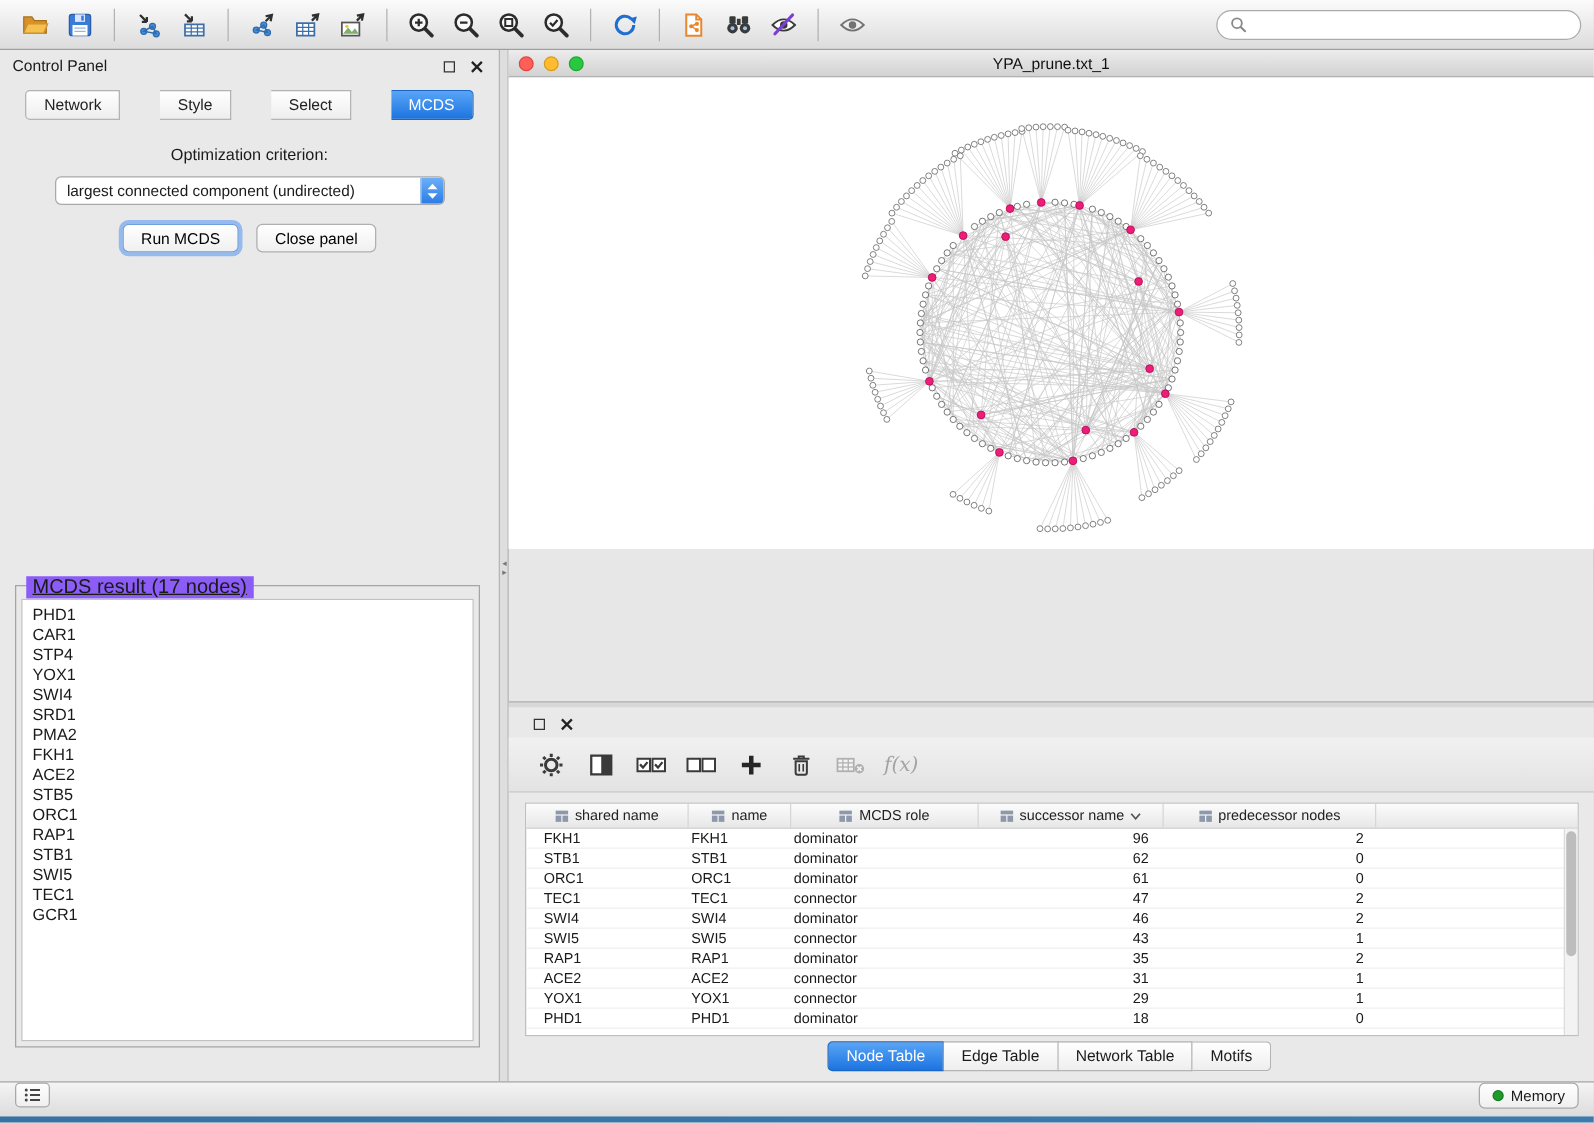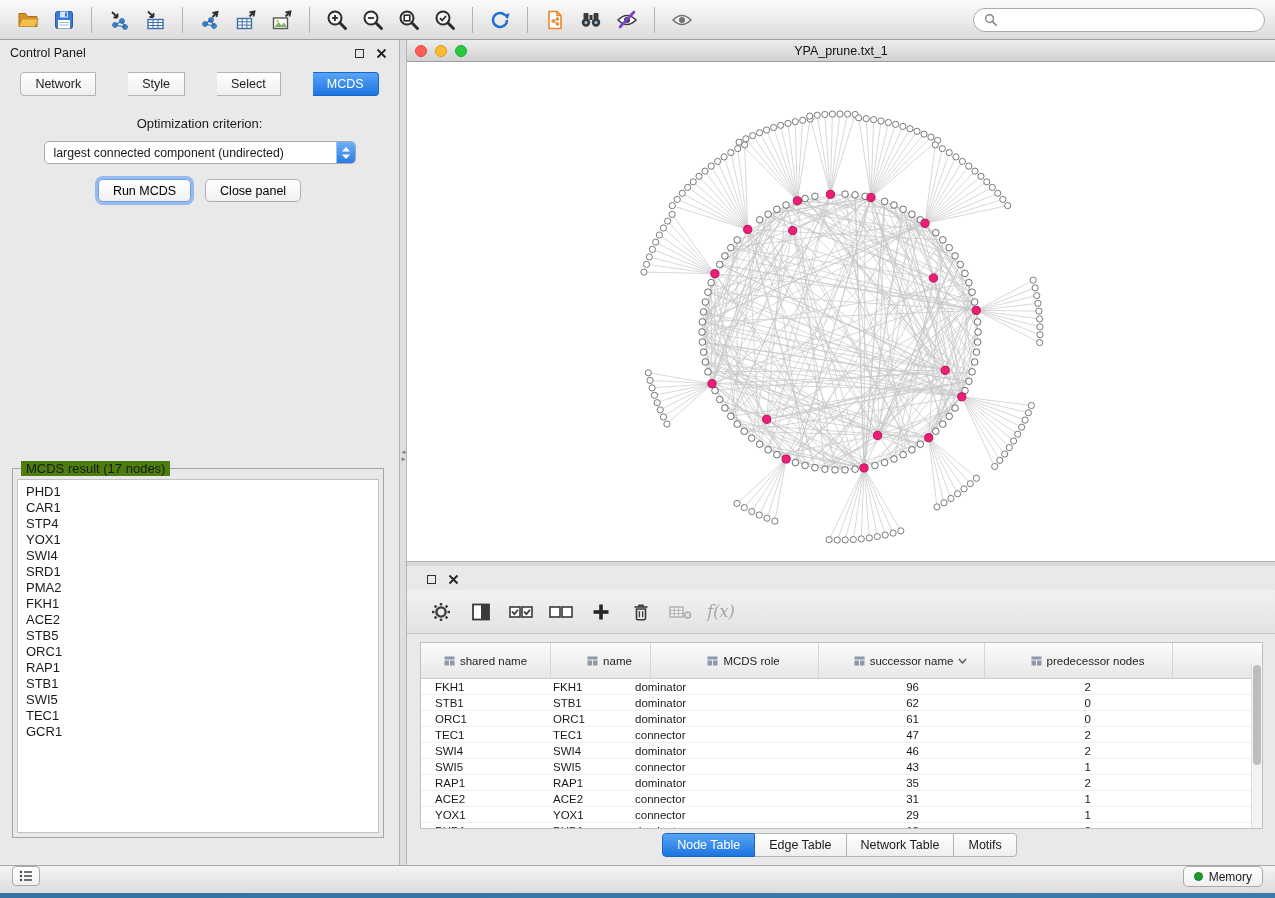--- a/index.html
+++ b/index.html
@@ -31,50 +31,50 @@
   .opt-label { text-align:center; margin-top:20px; font-size:13px; }
   .combo { width:312px; height:23px; margin:10px auto 0; background:#fff; border:1px solid #a9a9a9; border-radius:5px;
     display:flex; align-items:center; overflow:hidden; }
   .combo .combo-text { flex:1; padding-left:9px; font-size:12.3px; white-space:nowrap; }
   .combo .combo-cap { width:19px; height:100%; background:linear-gradient(#6db0f8,#2a7ce6); display:flex; align-items:center; justify-content:center; border-left:1px solid #9cc2ee;}
   .btn-row { display:flex; justify-content:center; gap:14px; margin-top:15px; }
   .mac-btn { height:23px; padding:0 14px; font-size:12.5px; background:linear-gradient(#ffffff,#f0f0f0);
     border:1px solid #b0b0b0; border-radius:5px; font-family:"Liberation Sans",sans-serif; cursor:default; }
   .mac-btn.focused { box-shadow:0 0 0 3px rgba(82,147,242,0.55); border-color:#6ea0e0;padding-left:14px; }
   .result-group { position:absolute; left:12px; right:15px; top:428px; bottom:27px; border:1px solid #a5a5a5; }
-  .result-legend { position:absolute; top:-8px; left:8px; background:#4d7c0f; padding:0 5px; font-size:13px; }
+  .result-legend { position:absolute; top:-8px; left:8px; background:#8b5cf6; padding:0 5px; font-size:16px;text-decoration:underline; }
   .result-list { position:absolute; left:4px; right:4px; top:10px; bottom:4px; background:#fff; border:1px solid #c2c2c2; overflow:hidden; padding:4px 0 0 8px;}
   .result-item { font-size:13px; line-height:16px; }
 
   
   .vsplit { position:absolute; left:400px; top:40px; width:7px; height:825px; background:#dedede; border-right:1px solid #b5b5b5; }
   .vsplit .arrows { position:absolute; top:408px; left:0px; width:7px; text-align:center; color:#777; font-size:7px; line-height:7px;}
 
   
-  .netview { position:absolute; left:407px; top:40px; right:0; height:521px; background:#fff; }
+  .netview { position:absolute; left:407px; top:40px; right:0; height:399px; background:#fff; }
   .net-titlebar { height:22px; background:linear-gradient(#ececec,#d2d2d2); border-bottom:1px solid #9c9c9c;
     display:flex; align-items:center; padding:0 8px; position:relative; }
   .tlight { width:12px; height:12px; border-radius:50%; margin-right:8px; }
   .tl-red { background:#ff5f57; border:1px solid #e0443e; }
   .tl-yellow { background:#febc2e; border:1px solid #d89c1f; }
   .tl-green { background:#28c840; border:1px solid #1da832; }
   .net-title { position:absolute; left:0; right:0; text-align:center; font-size:12.5px; color:#111; }
   .net-canvas { position:absolute; left:0; top:22px; right:0; bottom:0; background:#fff; }
 
   
   .hsplit { position:absolute; left:407px; top:561px; right:0; height:5px; background:#d8d8d8; border-top:1px solid #b0b0b0; }
 
   
   .table-panel { position:absolute; left:407px; top:566px; right:0; height:299px; background:#e9e9e9; }
   .tp-toolbar { position:absolute; left:0; top:24px; right:0; height:44px; background:linear-gradient(#f1f1f1,#e3e3e3);
     border-bottom:1px solid #c8c8c8; display:flex; align-items:center; padding-left:18px; gap:8px;}
   .tp-btn { width:32px; height:30px; display:flex; align-items:center; justify-content:center; border-radius:4px; }
   .fx { font-family:"DejaVu Serif", serif; font-style:italic; font-size:16px; color:#a3a3a3; }
   .datatable { position:absolute; left:13px; top:76px; right:12px; height:187px; background:#fff; border:1px solid #bfbfbf; overflow:hidden;}
-  .thead { display:flex; height:36px; background:linear-gradient(#fcfcfc,#e7e7e7); border-bottom:1px solid #c9c9c9;gap:18px; }
+  .thead { display:flex; height:20px; background:linear-gradient(#fcfcfc,#e7e7e7); border-bottom:1px solid #c9c9c9; }
   .th { display:flex; align-items:center; justify-content:center; gap:5px; font-size:11.5px; border-right:1px solid #d6d6d6; color:#222;}
   .trow { display:flex; height:16px; align-items:center; font-size:11.5px; border-bottom:1px solid #f0f0f0; }
   .c1 { width:130px; } .c2 { width:82px; } .c3 { width:150px; } .c4 { width:148px; } .c5 { width:170px; }
   .trow .c1 { padding-left:14px; } .trow .c2 { padding-left:2px; } .trow .c3 { padding-left:2px; }
   .trow .c4 { text-align:right; padding-right:12px; } .trow .c5 { text-align:right; padding-right:10px; }
   .vscroll { position:absolute; right:0; top:20px; bottom:0; width:11px; background:#f3f3f3; border-left:1px solid #ddd; }
   .vthumb { position:absolute; left:1px; right:1px; top:2px; height:100px; background:#bdbdbd; border-radius:5px; }
   .tp-tabs { position:absolute; left:0; right:3px; top:267px; display:flex; justify-content:center; }
   .tp-tab { padding:4px 14px; font-size:12.5px; background:linear-gradient(#ffffff,#eeeeee); border:1px solid #b4b4b4; border-left:none; }
   .tp-tab:first-child { border-left:1px solid #b4b4b4; border-radius:4px 0 0 4px; }

